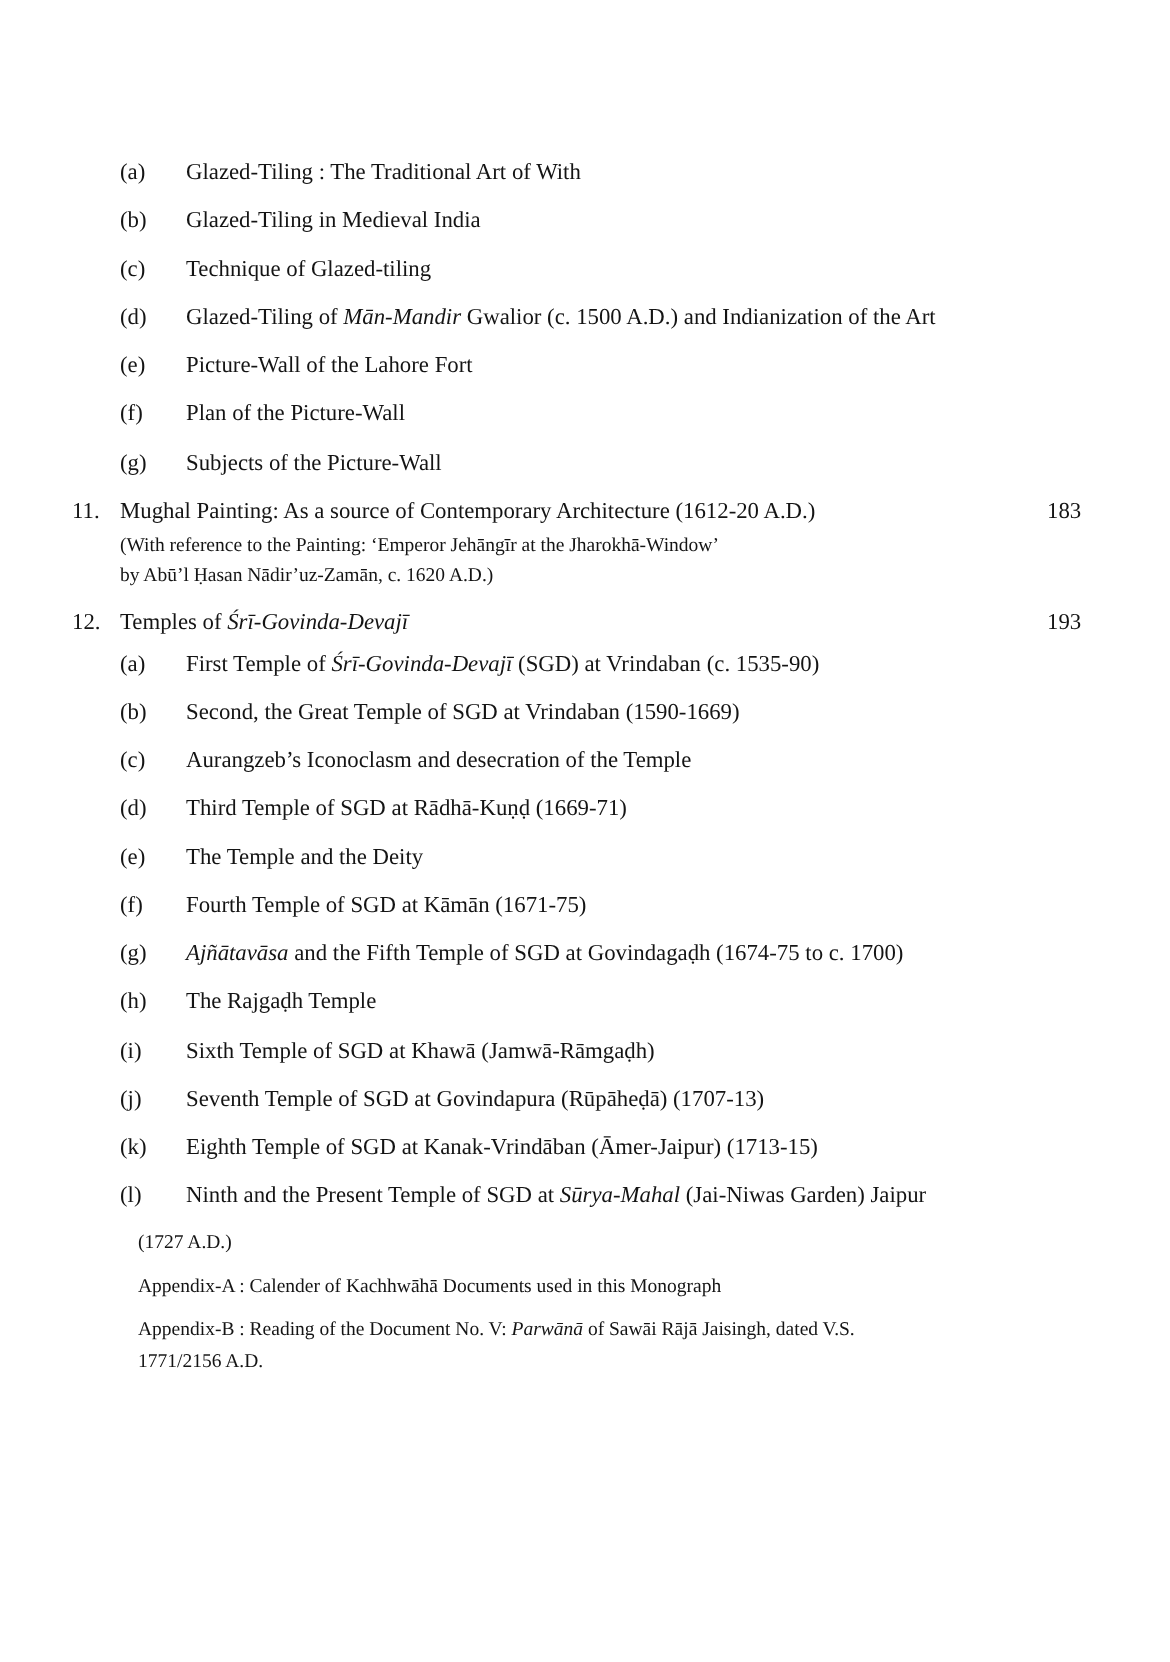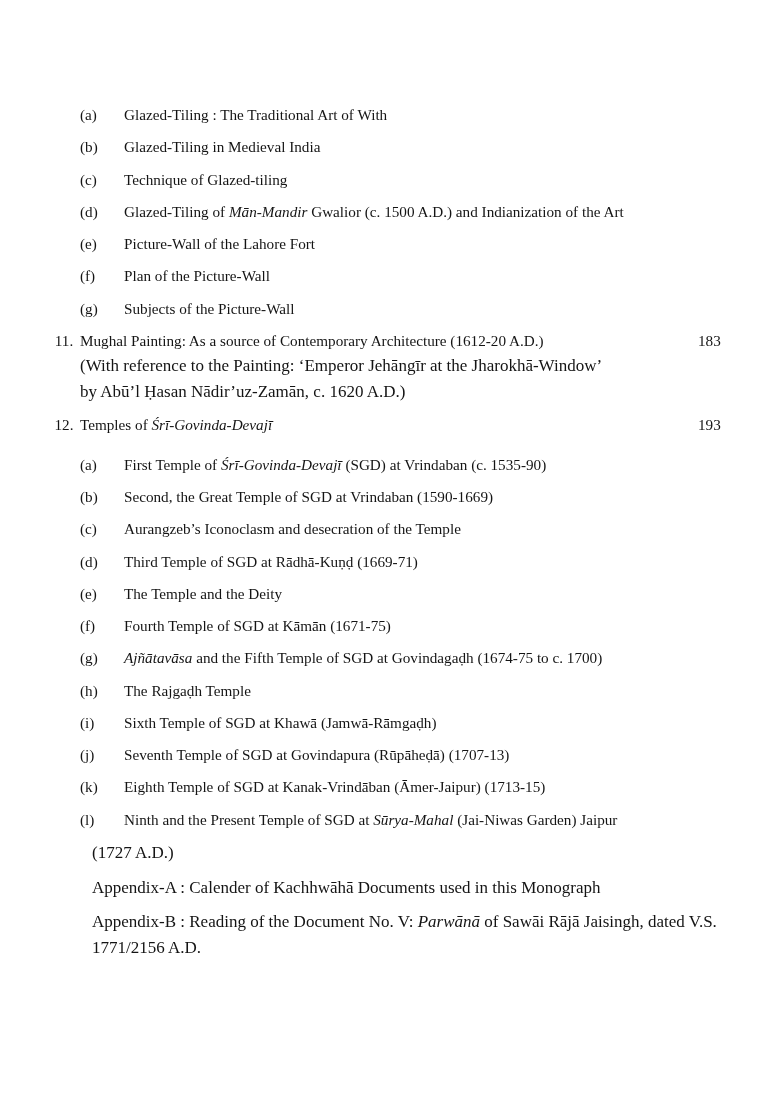--- a/index.html
+++ b/index.html
@@ -49,31 +49,31 @@
     width: 34px;
     text-align: left;
   }
   .block {
     margin-left: 32px;
   }
   .indent-sub {
     margin-left: 44px;
   }
   .cont {
-    font-size: 17px;
+    font-size: 13px;
     line-height: 1.30;
     margin-bottom: 12.5px;
   }
   i, .it {
     font-style: italic;
   }
   .numcol {
     flex: 0 0 auto;
     width: 32px;
-    text-align: center;
+    text-align: left;
   }
 </style>
 </head>
 <body>
 
 <div class="page">
   <div class="toc" id="toc-root">
       <div class="entry sub block">
         <span class="label">(a)</span>
         <span class="text">Glazed-Tiling : The Traditional Art of With</span>
@@ -102,21 +102,21 @@
         <span class="label">(g)</span>
         <span class="text">Subjects of the Picture-Wall</span>
       </div>
       <div class="entry" style="margin-bottom: 4px;">
         <span class="numcol">11.</span>
         <span class="text">Mughal Painting: As a source of Contemporary Architecture (1612-20 A.D.)</span>
         <span class="pageno">183</span>
       </div>
       <div class="cont block" style="margin-bottom: 4px;">(With reference to the Painting: ‘Emperor Jehāngīr at the Jharokhā-Window’</div>
       <div class="cont block" style="margin-bottom: 12.5px;">by Abū’l Ḥasan Nādir’uz-Zamān, c. 1620 A.D.)</div>
-      <div class="entry" style="margin-bottom: 20px;">
+      <div class="entry" style="margin-bottom: 8px;">
         <span class="numcol">12.</span>
         <span class="text">Temples of <i>Śrī-Govinda-Devajī</i></span>
         <span class="pageno">193</span>
       </div>
       <div class="entry sub block">
         <span class="label">(a)</span>
         <span class="text">First Temple of <i>Śrī-Govinda-Devajī</i> (SGD) at Vrindaban (c. 1535-90)</span>
       </div>
       <div class="entry sub block">
         <span class="label">(b)</span>

